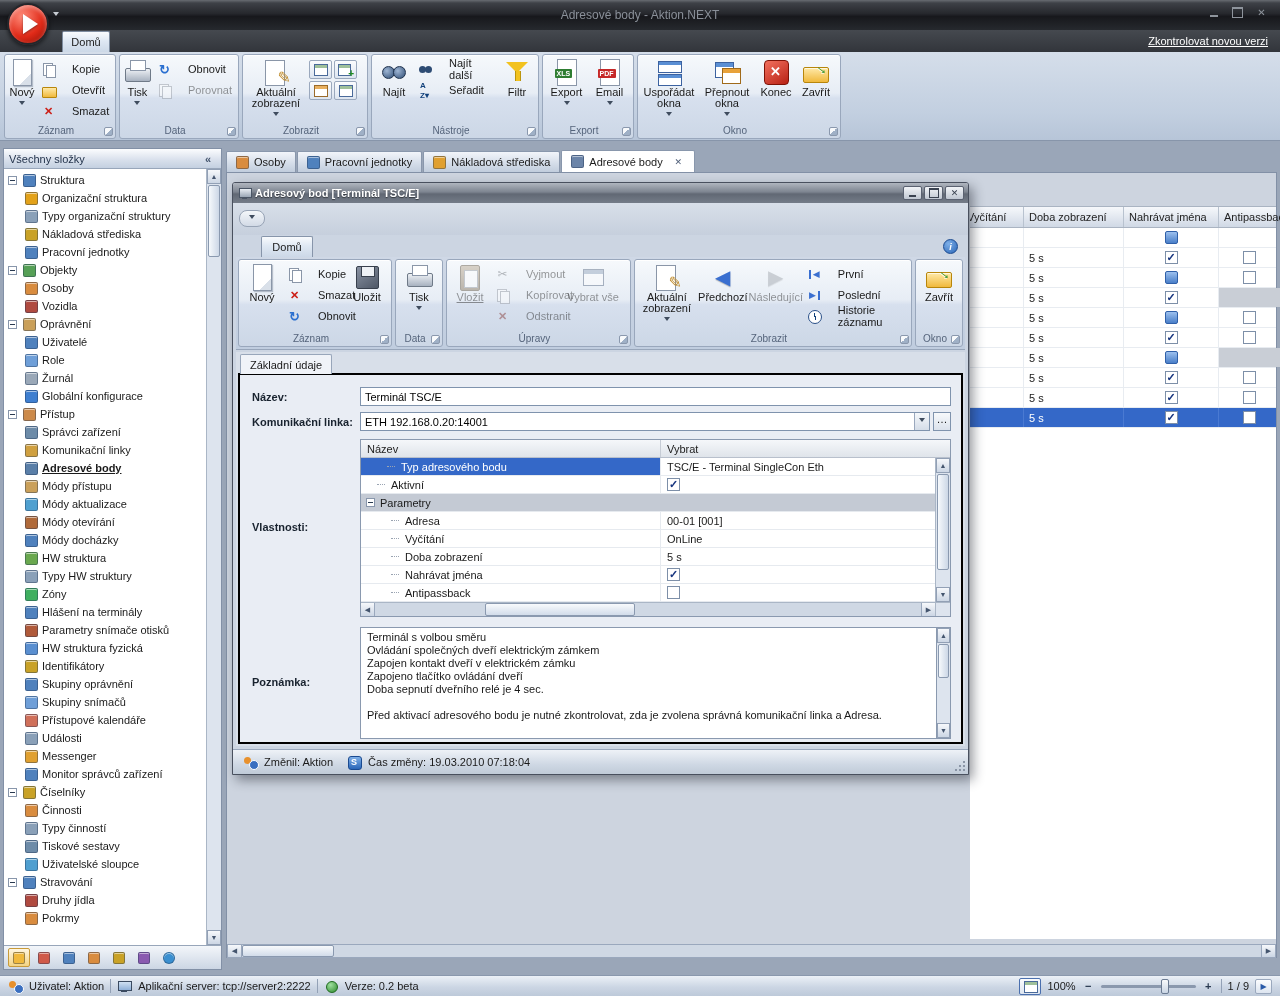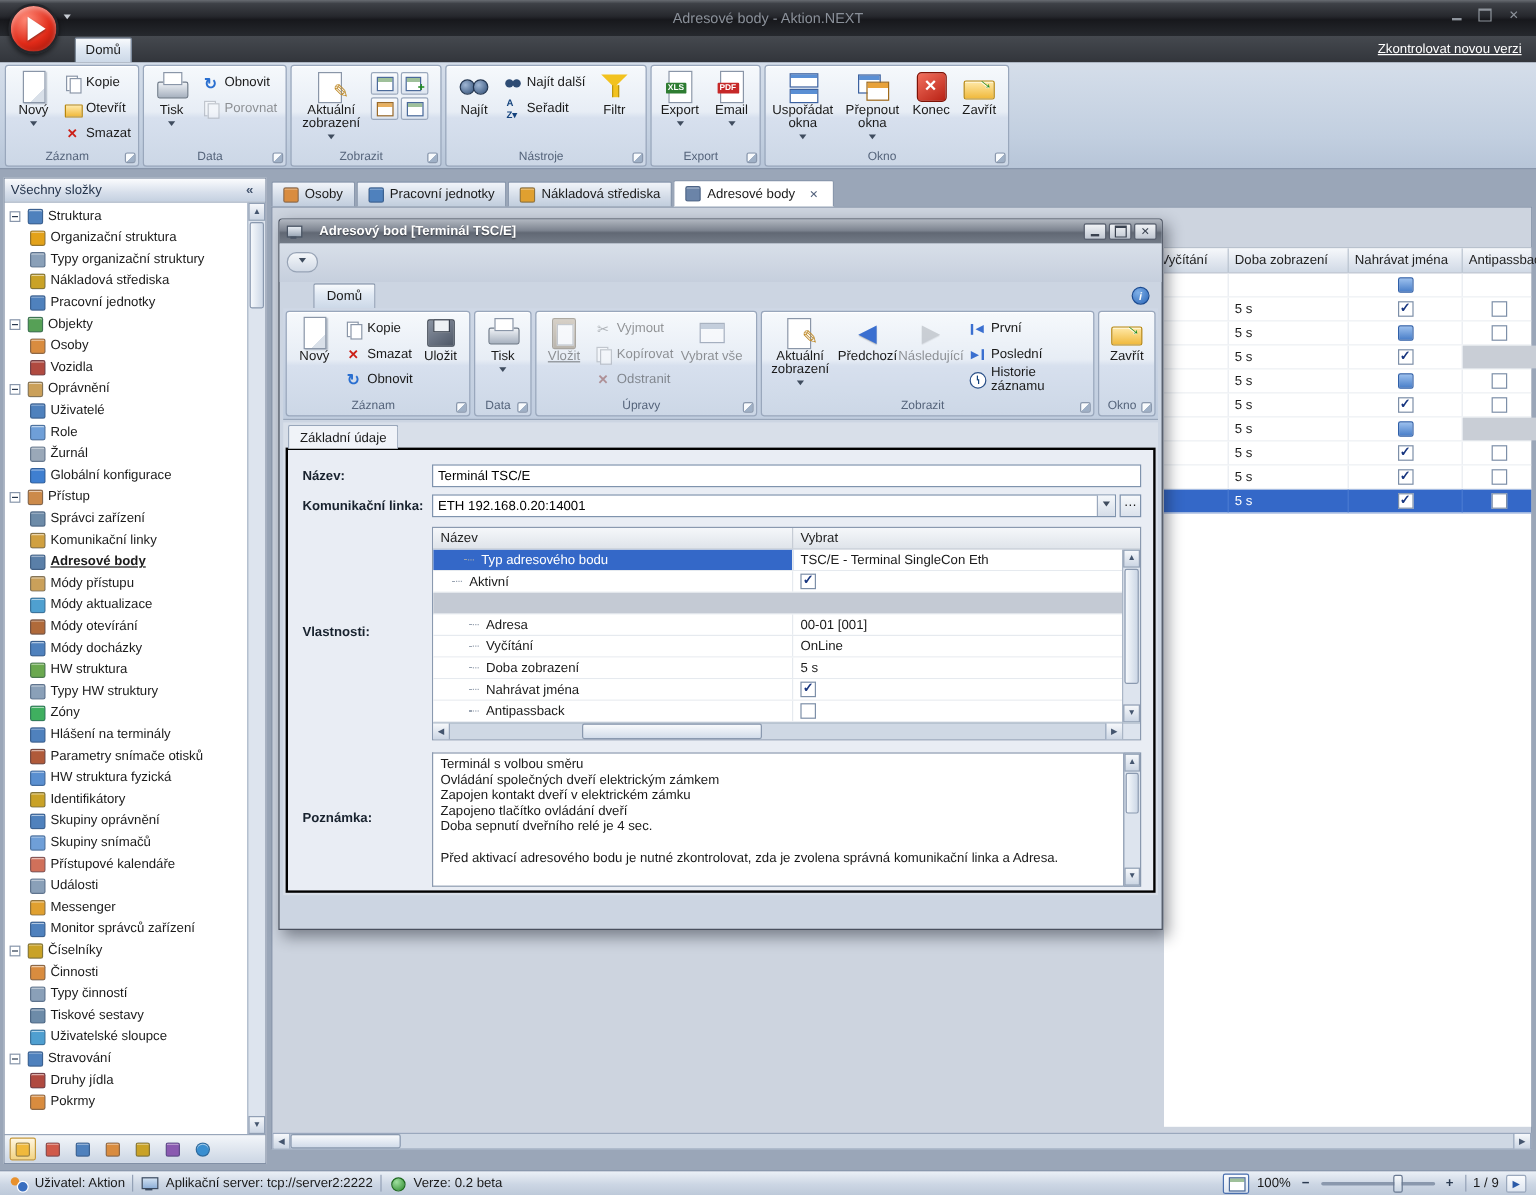--- a/index.html
+++ b/index.html
@@ -32,21 +32,21 @@
  background:linear-gradient(180deg,#d5deea,#c2cfe0 70%,#b7c5d8);border-bottom:1px solid #8795aa;}
 .rg{border:1px solid #99a7bc;border-radius:3px;display:flex;flex-direction:column;
  background:linear-gradient(180deg,#f6f9fc,#e7edf5 46%,#d7e0ee 52%,#ccd7e6);box-shadow:inset 0 1px 0 #fff;}
 .rg-body{display:flex;align-items:stretch;padding:1px 2px;flex:1;}
 .rg-label{height:14px;line-height:14px;font-size:10px;color:#55647b;text-align:center;position:relative;padding:0 14px 0 6px;}
 .launcher{position:absolute;right:2px;bottom:2px;width:9px;height:9px;border:1px solid #8a98ad;border-radius:2px;
  background:linear-gradient(135deg,#f8fafc 50%,#9fb0c6 50%);}
 .bb{width:46px;display:flex;flex-direction:column;align-items:center;padding-top:2px;gap:1px;border-radius:3px;text-align:center;}
 .bb .bl{font-size:11px;line-height:11px;}
 .sbcol{display:flex;flex-direction:column;justify-content:flex-start;padding-top:4px;gap:3px;}
-.sb{display:flex;align-items:center;gap:4px;height:18px;padding:0 4px;border-radius:2px;}
+.sb{display:flex;align-items:center;gap:16px;height:18px;padding:0 4px;border-radius:2px;}
 .da{width:0;height:0;border:3px solid transparent;border-top:4px solid #3f4c5e;margin-top:2px;}
 .dis{opacity:.45;filter:grayscale(55%);}
 
 
 .bi{width:30px;height:28px;position:relative;flex:none;display:flex;align-items:center;justify-content:center;}
 .si{width:15px;height:15px;position:relative;flex:none;display:flex;align-items:center;justify-content:center;}
 
 .bi.g-page::before{content:"";position:absolute;left:6px;top:1px;width:17px;height:25px;background:linear-gradient(135deg,#fff 72%,#d9e0e9 72%);border:1px solid #8a96a8;box-shadow:1px 1px 1px rgba(110,125,145,.45);}
 .bi.g-print::before{content:"";position:absolute;left:3px;top:10px;width:24px;height:12px;background:linear-gradient(#eef1f5,#a8b2c0);border:1px solid #6f7a88;border-radius:2px;}
 .bi.g-print::after{content:"";position:absolute;left:8px;top:2px;width:14px;height:9px;background:#fff;border:1px solid #8a96a8;}
@@ -156,21 +156,21 @@
 .grow.gsel .gc{border-right-color:#4a7ad2;}
 .h-scroll{position:absolute;left:227px;top:944px;right:4px;height:14px;background:#cfd8e4;border:1px solid #9aa8bd;display:flex;align-items:stretch;}
 .hs-btn{width:14px;background:linear-gradient(#f6f8fb,#ccd6e4);display:flex;align-items:center;justify-content:center;font-size:7px;color:#44556e;border-right:1px solid #9aa8bd;}
 .hs-btn.right{margin-left:auto;border-left:1px solid #9aa8bd;border-right:none;}
 .hs-btn.left::before{content:"◀";}
 .hs-btn.right::before{content:"▶";}
 .hs-thumb{width:92px;background:linear-gradient(#f8fafc,#d2dcea);border:1px solid #8a99af;border-radius:2px;}
 
 
 .dialog{position:absolute;left:232px;top:182px;width:737px;height:593px;background:#ccd5e2;border:1px solid #49505e;border-radius:3px 3px 0 0;box-shadow:4px 5px 12px rgba(20,25,35,.45);z-index:40;}
-.dlg-title{position:absolute;left:0;top:0;right:0;height:20px;border-radius:2px 2px 0 0;display:flex;align-items:center;padding:0 4px;gap:15px;
+.dlg-title{position:absolute;left:0;top:0;right:0;height:20px;border-radius:2px 2px 0 0;display:flex;align-items:center;padding:0 4px;gap:4px;
  background:linear-gradient(180deg,#b0b6bf,#7d8490 45%,#616874 55%,#747c88);}
 .dlg-title-text{color:#fff;font-weight:bold;text-shadow:0 1px 1px rgba(0,0,0,.5);}
 .dlg-controls{margin-left:auto;display:flex;gap:2px;}
 .dc{width:19px;height:14px;border:1px solid #5a6170;border-radius:2px;background:linear-gradient(#f2f4f7,#c0c7d2);display:flex;align-items:center;justify-content:center;color:#3a4250;}
 .dc.min::before{content:"";width:7px;height:2px;background:#3a4250;margin-top:6px;}
 .dc.max::before{content:"";width:8px;height:7px;border:1px solid #3a4250;border-top-width:2px;}
 .dc.close::before{content:"✕";font-size:9px;}
 .dlg-chrome{position:absolute;left:0;top:20px;right:0;height:32px;background:linear-gradient(#d8dfe9,#c6cfdd);}
 .qat-btn{position:absolute;left:6px;top:7px;width:26px;height:17px;border:1px solid #98a4b6;border-radius:8px;background:linear-gradient(#f4f7fa,#d2dae6);display:flex;align-items:center;justify-content:center;}
 .dlg-tabrow{position:absolute;left:0;top:52px;right:0;height:22px;}
@@ -908,20 +908,24 @@
               </div>
               <div class="prow checkbox">
                 <div class="pname">
                   <span>Aktivní</span>
                 </div>
                 <div class="pvalue">
                   <span class="cb checked"></span>
                 </div>
               </div>
               <div class="prow group">
+                <div class="pname">
+                  <span class="expbox"></span>
+                  <span>Parametry</span>
+                </div>
                 <div class="pvalue"></div>
               </div>
               <div class="prow text child">
                 <div class="pname">
                   <span>Adresa</span>
                 </div>
                 <div class="pvalue">00-01 [001]</div>
               </div>
               <div class="prow text child">
                 <div class="pname">
@@ -974,20 +978,27 @@
 
 Před aktivací adresového bodu je nutné zkontrolovat, zda je zvolena správná komunikační linka a Adresa.</div>
         <div class="note-vscroll">
           <span class="vs-btn up" style="width:13px;"></span>
           <span class="nv-thumb"></span>
           <span class="vs-btn down" style="width:13px;"></span>
         </div>
       </div>
     </div>
 
+    <div class="dlg-status">
+      <span class="si g-users"></span>
+      <span>Změnil: Aktion</span>
+      <span class="si g-time" style="margin-left:8px;"></span>
+      <span>Čas změny: 19.03.2010 07:18:04</span>
+      <span class="grip"></span>
+    </div>
   </div>
 
   <div class="statusbar">
     <span class="si g-users"></span>
     <span>Uživatel: Aktion</span>
     <span class="sb-sep"></span>
     <span class="si g-server"></span>
     <span>Aplikační server: tcp://server2:2222</span>
     <span class="sb-sep"></span>
     <span class="si g-version"></span>

